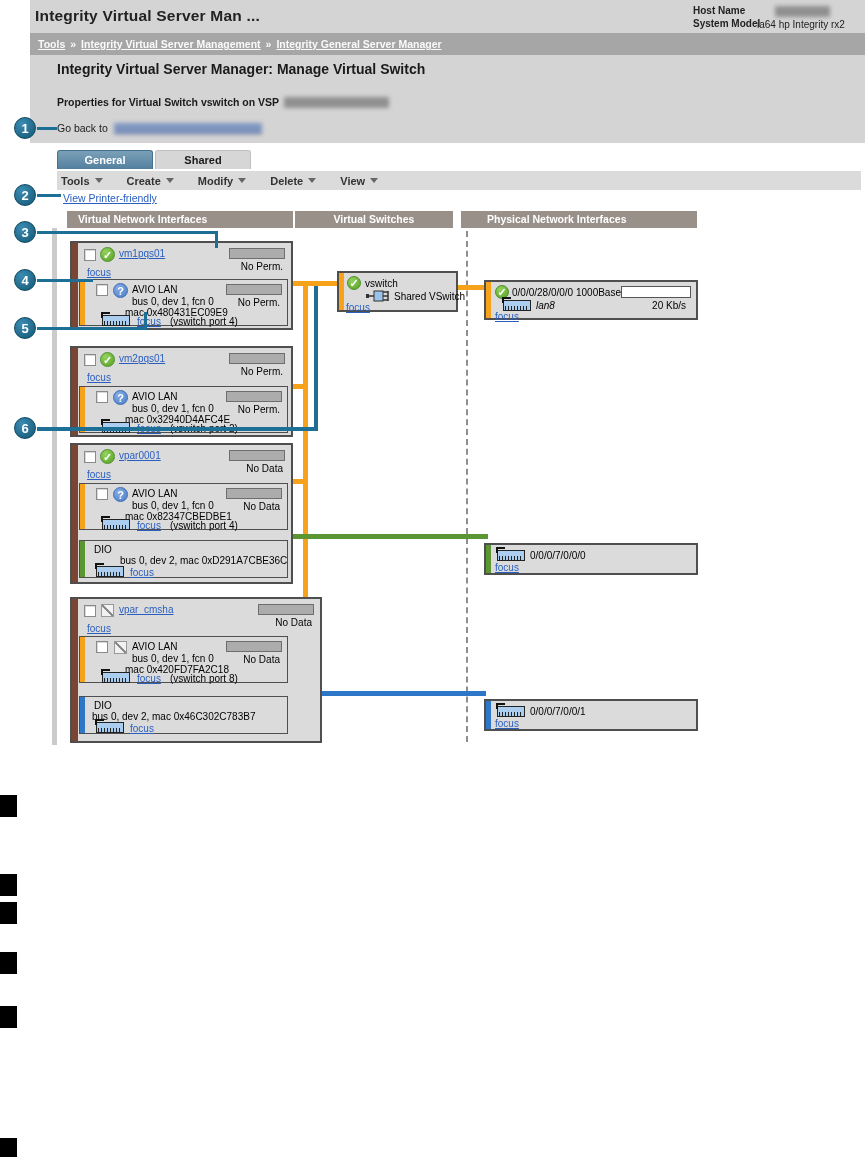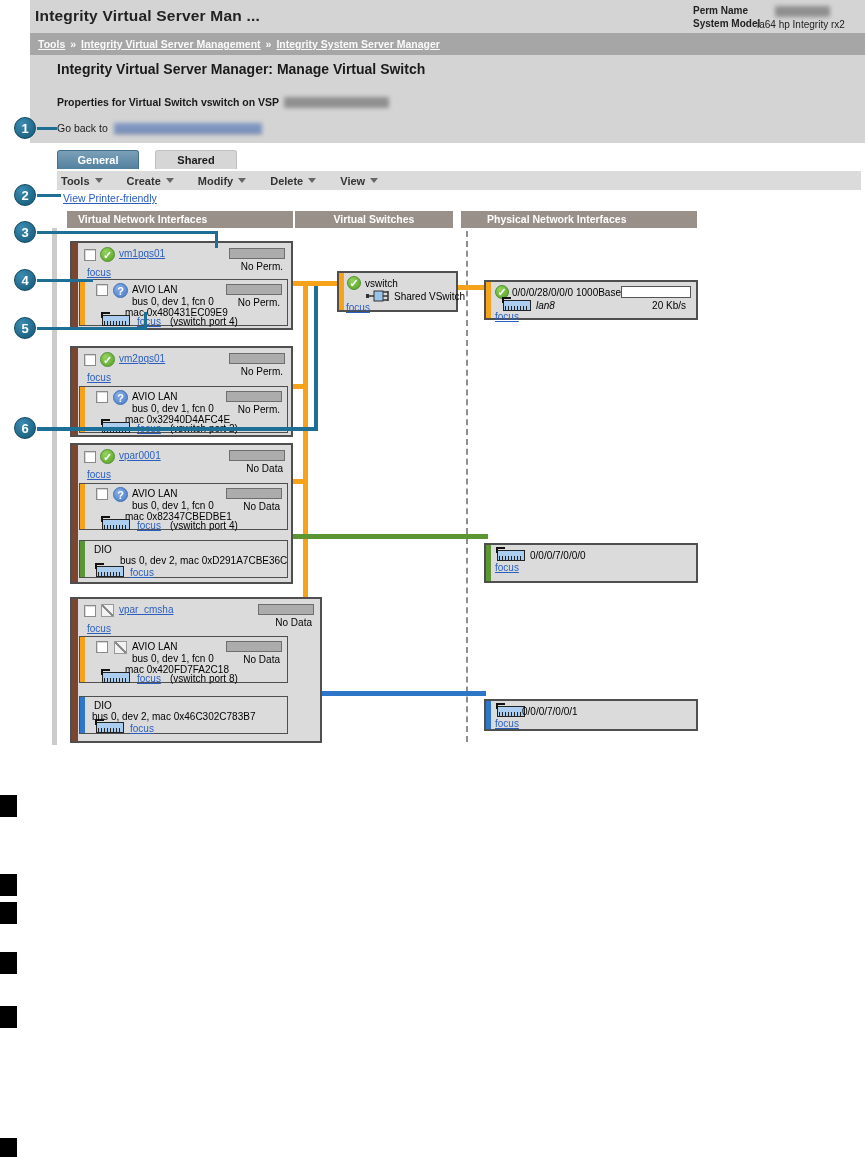--- a/index.html
+++ b/index.html
@@ -19,21 +19,21 @@
   .blur { filter:blur(2px); border-radius:1px; }
   .crumbs { left:38px; top:38px; font-size:10.5px; color:#fafafa; white-space:nowrap; }
   .crumbs a { color:#fafafa; text-decoration:underline; font-weight:bold; cursor:pointer; }
   .crumbs .sep { margin:0 5px; font-weight:bold; }
 
   .pagetitle { left:57px; top:61px; font-size:14px; font-weight:bold; color:#1a1a1a; }
   .propsline { left:57px; top:96px; font-size:10.5px; font-weight:bold; color:#1a1a1a; display:flex; align-items:center; }
   .gobackline { left:57px; top:122px; font-size:10.5px; color:#1a1a1a; display:flex; align-items:center; }
 
   
-  .tab { top:150px; height:19px; width:82px; text-align:center; font-size:11px; font-weight:bold;
+  .tab { top:150px; height:19px; width:96px; text-align:center; font-size:11px; font-weight:bold;
          line-height:18px; border-radius:3px 3px 0 0; }
   .tab.active { background:linear-gradient(#7BA0B8,#53809F); color:#fff; border:1px solid #41708F; border-bottom:none; }
   .tab.idle { background:#D6D6D6; color:#1a1a1a; border:1px solid #c0c0c0; border-bottom:none; }
   .menubar { left:57px; top:171px; width:804px; height:19px; background:#DBDBDB; display:flex; align-items:center; padding-left:4px; }
   .mitem { font-size:11px; font-weight:bold; color:#333; margin-right:24px; cursor:pointer; display:flex; align-items:center; }
   .arrow { width:0; height:0; border-left:4px solid transparent; border-right:4px solid transparent; border-top:5px solid #666; margin-left:5px; }
   a.plain, .link { color:#2A5FC0; text-decoration:underline; cursor:pointer; }
   .printer { left:63px; top:192px; font-size:10.5px; }
 
   
@@ -78,28 +78,28 @@
   .nicic::before { content:""; position:absolute; left:-2px; top:-4px; width:7px; height:4px;
                    border-left:2px solid #111; border-top:2px solid #111; }
   .swic { position:absolute; }
   .sq { position:absolute; left:0; width:17px; background:#000; }
 </style>
 </head>
 <body>
 
 <div class="abs gpanel"></div>
 <div class="abs apptitle">Integrity Virtual Server Man ...</div>
-<div class="abs hlabel" style="left:693px; top:5px;">Perm Name</div>
+<div class="abs hlabel" style="left:693px; top:5px;">Host Name</div>
 <div class="abs blur" style="left:775px; top:6px; width:55px; height:11px; background:#8f8f8f;"></div>
 <div class="abs hlabel" style="left:693px; top:18px;">System Model</div>
 <div class="abs hval" style="left:757px; top:19px;">ia64 hp Integrity rx2</div>
 
 <div class="abs crumbbar"></div>
 <div class="abs crumbs">
-  <a>Tools</a><span class="sep">»</span><a>Integrity Virtual Server Management</a><span class="sep">»</span><a>Integrity System Server Manager</a>
+  <a>Tools</a><span class="sep">»</span><a>Integrity Virtual Server Management</a><span class="sep">»</span><a>Integrity General Server Manager</a>
 </div>
 
 <div class="abs pagetitle">Integrity Virtual Server Manager: Manage Virtual Switch</div>
 <div class="abs propsline">
   <span>Properties for Virtual Switch vswitch on VSP</span>
   <span class="blur" style="display:inline-block; width:105px; height:11px; background:#8f8f8f; margin-left:5px;"></span>
 </div>
 <div class="abs gobackline">
   <span>Go back to</span>
   <span class="blur" style="display:inline-block; width:148px; height:11px; background:#7E95C0; margin-left:6px; border-bottom:1px solid #4a5f86;"></span>
@@ -295,31 +295,31 @@
   <div class="strip w5 orange"></div>
   <div class="ic ic-ok" style="left:9px; top:3px; width:14px; height:14px; line-height:13px;"></div>
   <div class="t" style="left:26px; top:5px;">0/0/0/28/0/0/0 1000Base-T LAN</div>
   <div class="wbar" style="right:5px; top:4px;"></div>
   <div class="nicic" style="left:17px; top:18px;"></div>
   <div class="t" style="left:50px; top:18px;font-style:italic;">lan8</div>
   <div class="t" style="right:10px; top:18px; left:auto;">20 Kb/s</div>
   <a class="lk plain" style="left:9px; top:29px;">focus</a>
 </div>
 
-<div class="pybox" style="left:484px; top:543px; width:214px; height:40px;padding-left:16px;">
+<div class="pybox" style="left:484px; top:543px; width:214px; height:32px;padding-left:16px;">
   <div class="strip w5 green"></div>
   <div class="nicic" style="left:11px; top:5px;"></div>
   <div class="t" style="left:44px; top:5px;">0/0/0/7/0/0/0</div>
   <a class="lk plain" style="left:9px; top:17px;">focus</a>
 </div>
 
 <div class="pybox" style="left:484px; top:699px; width:214px; height:32px;">
   <div class="strip w5 blue"></div>
   <div class="nicic" style="left:11px; top:5px;"></div>
-  <div class="t" style="left:36px; top:5px;">0/0/0/7/0/0/1</div>
+  <div class="t" style="left:44px; top:5px;">0/0/0/7/0/0/1</div>
   <a class="lk plain" style="left:9px; top:17px;">focus</a>
 </div>
 
 <div class="sq" style="top:795px; height:22px;"></div>
 <div class="sq" style="top:874px; height:22px;"></div>
 <div class="sq" style="top:902px; height:22px;"></div>
 <div class="sq" style="top:952px; height:22px;"></div>
 <div class="sq" style="top:1006px; height:22px;"></div>
 <div class="sq" style="top:1138px; height:19px;"></div>
 

